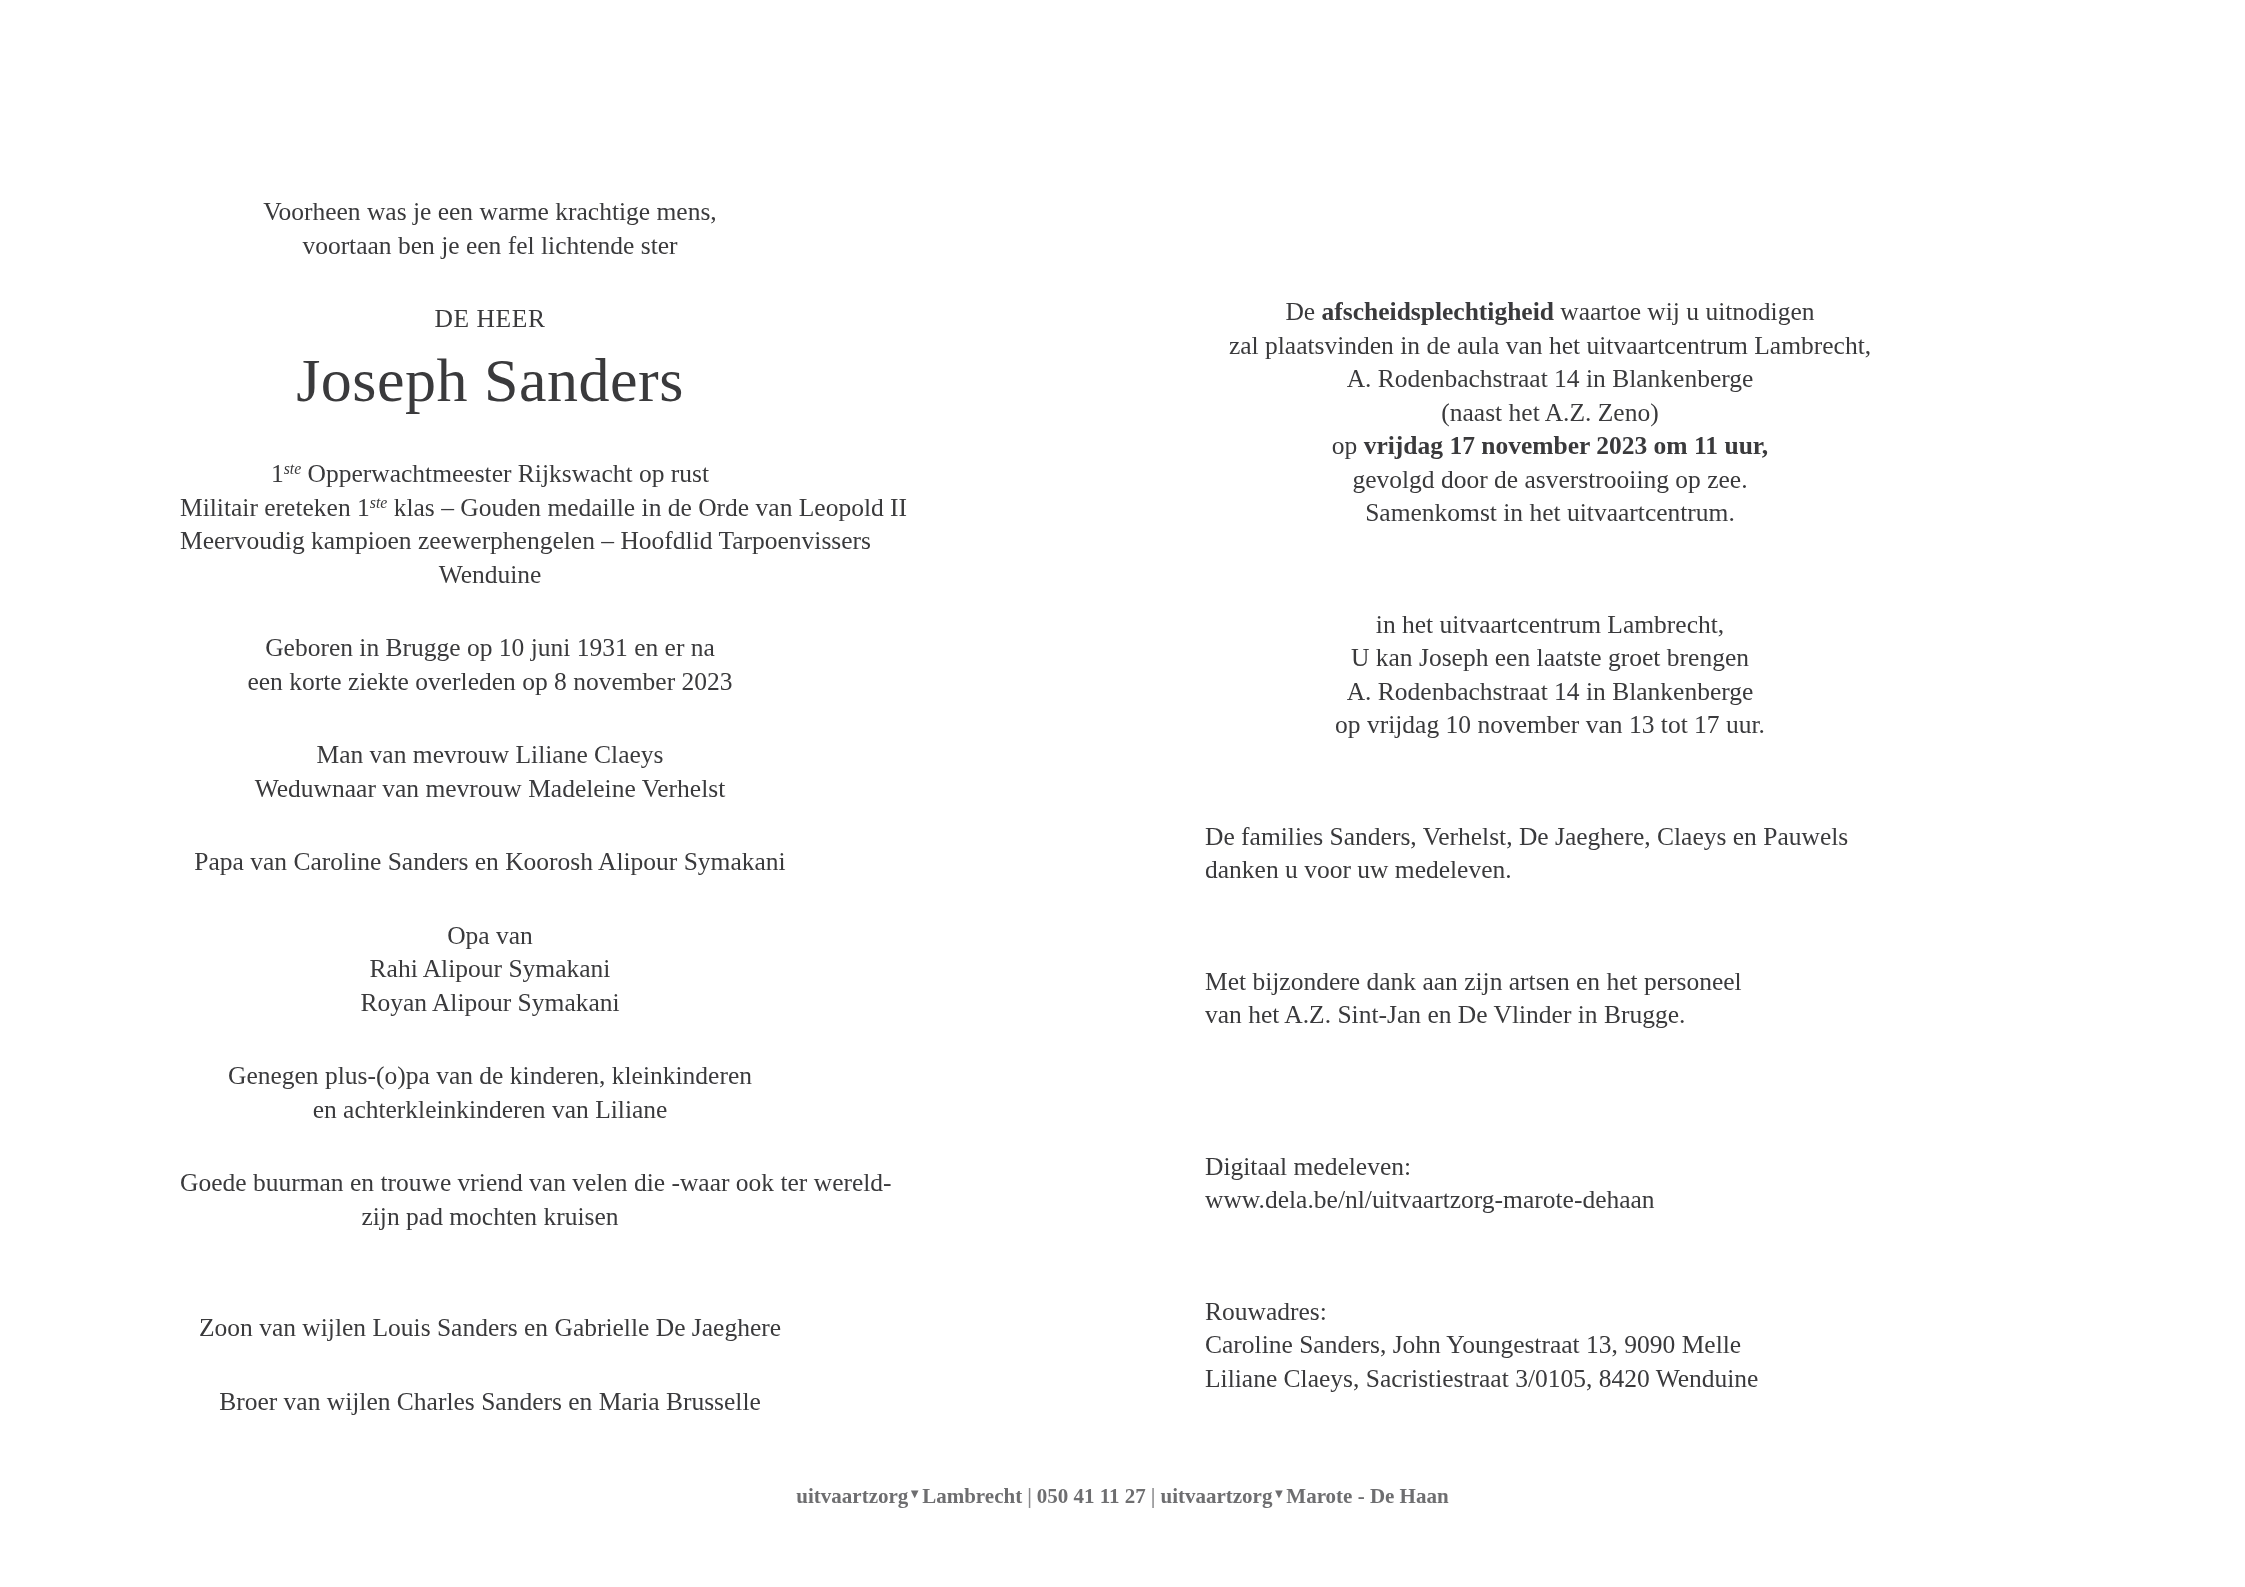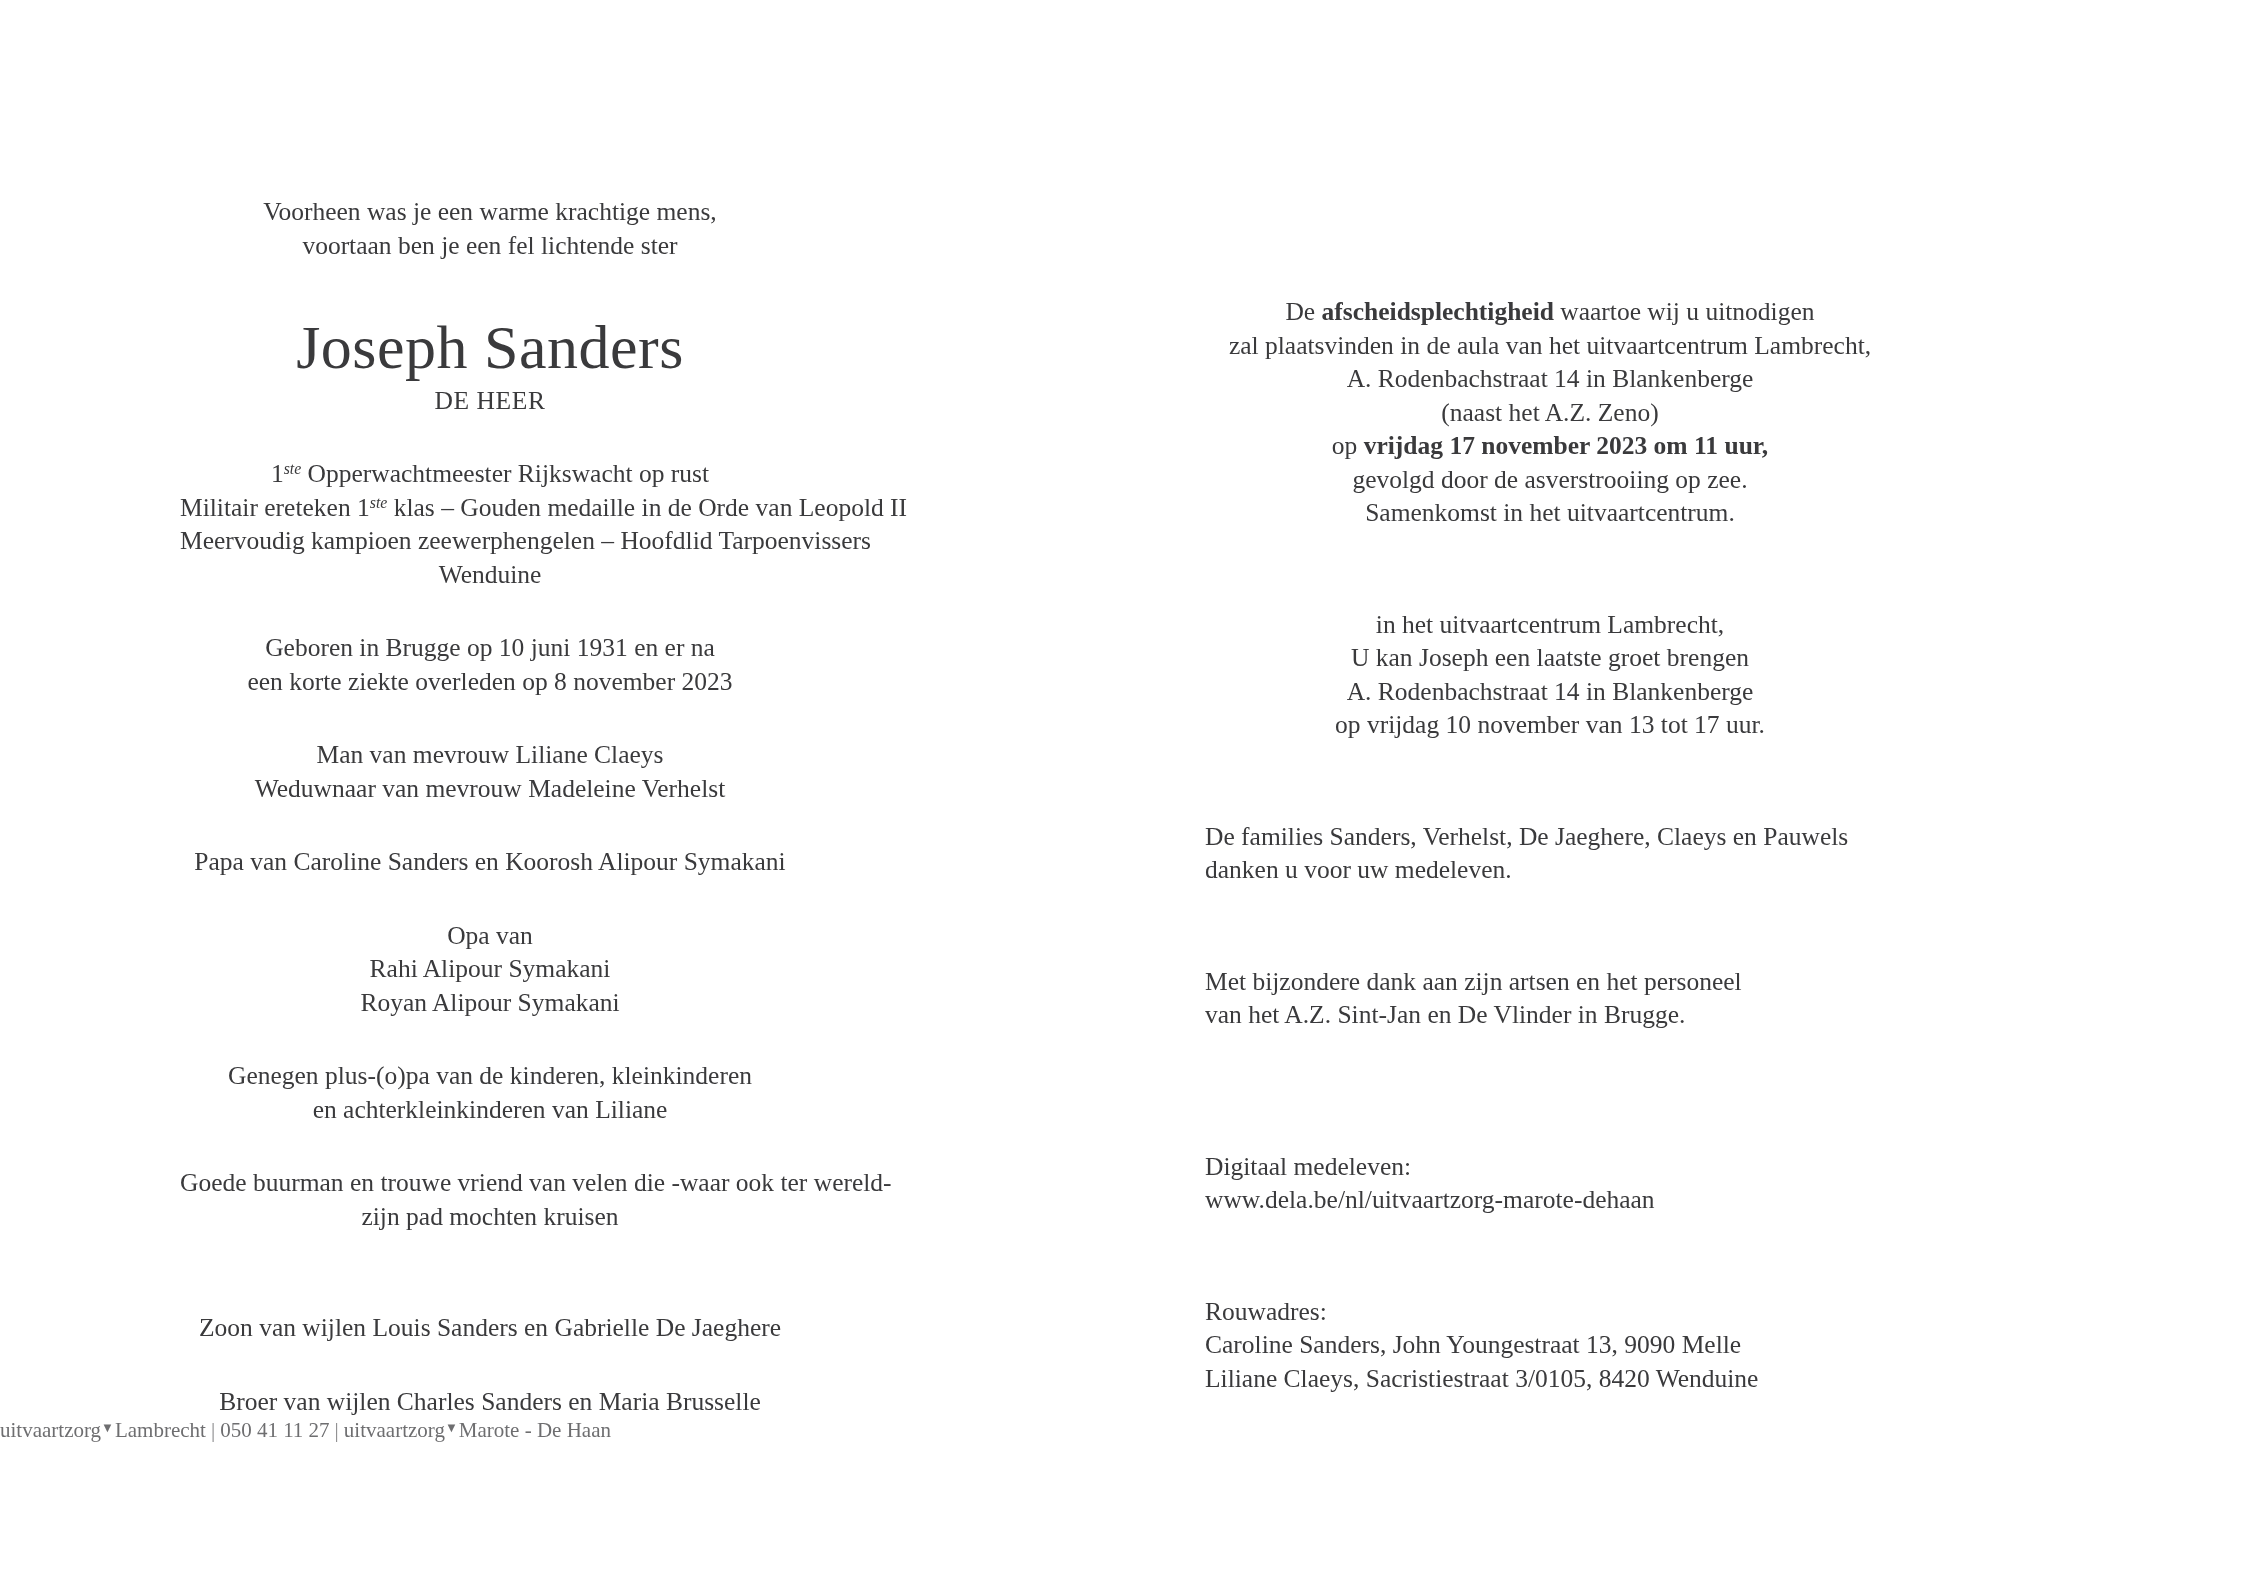--- a/index.html
+++ b/index.html
@@ -70,25 +70,27 @@
 
   b, strong { font-weight: bold; }
 
   
   .align-left { text-align: left; margin-left: 20px; }
 
   
   .footer {
     position: absolute;
     left: 0;
-    top: 1416px;
+    top: 1482px;
     width: 2245px;
+    text-align: center;
     font-size: 21px;
     line-height: 28px;
     color: #6e6e70;
+    font-weight: bold;
   }
   .footer .tri {
     font-size: 13px;
     vertical-align: 0.42em;
     line-height: 0;
     margin: 0 1px 0 0px;
   }
   .footer .sep {
     margin: 0 5px;
     color: #8a8a8c;
@@ -102,25 +104,25 @@
   <div class="col-left">
 
     <div class="block poem">
       <div class="line">Voorheen was je een warme krachtige mens,</div>
       <div class="line">voortaan ben je een fel lichtende ster</div>
     </div>
 
     <div class="gap-md"></div>
 
     <div class="block">
+      <div class="de-heer">DE HEER</div>
+    </div>
+
+    <div class="block">
       <div class="deceased-name">Joseph Sanders</div>
-    </div>
-
-    <div class="block">
-      <div class="de-heer">DE HEER</div>
     </div>
 
     <div class="gap-md"></div>
 
     <div class="block">
       <div class="line"><span>1</span><sup class="ord">ste</sup><span> Opperwachtmeester Rijkswacht op rust</span></div>
       <div class="line"><span>Militair ereteken 1</span><sup class="ord">ste</sup><span> klas – Gouden medaille in de Orde van Leopold II</span></div>
       <div class="line">Meervoudig kampioen zeewerphengelen – Hoofdlid Tarpoenvissers</div>
       <div class="line">Wenduine</div>
     </div>

